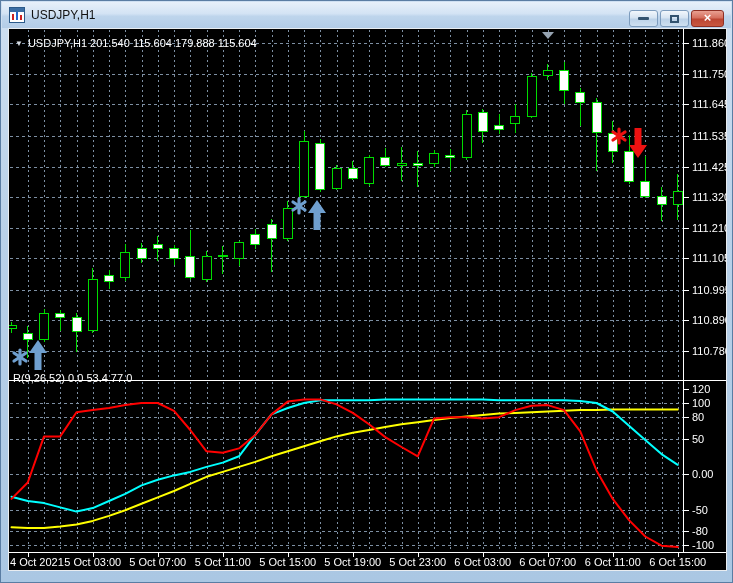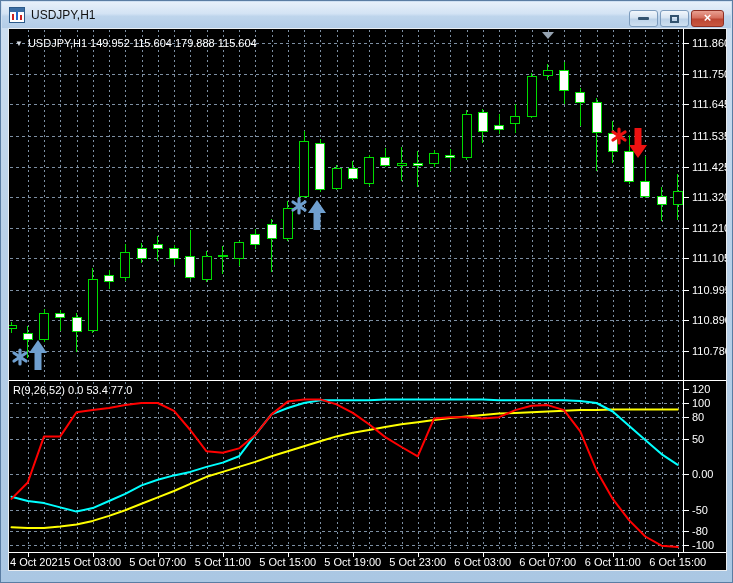--- a/index.html
+++ b/index.html
@@ -24,21 +24,21 @@
   .ctl.close{width:33px;border:1px solid #8e2f24;
     background:linear-gradient(180deg,#e9a092 0%,#d5705f 45%,#bc4532 55%,#c8573f 100%);}
   .glyph-min{width:11px;height:3px;background:#33536f;border-radius:1px;}
   .glyph-restore{width:9px;height:8px;border:2px solid #33536f;box-sizing:border-box;background:transparent;}
   .glyph-close{color:#fff;font-size:13px;font-weight:bold;line-height:1;transform:translateY(-1px);}
   .content{position:absolute;left:7px;top:27px;width:719px;height:543px;
     background:#000;border:1px solid #e9edf1;box-sizing:border-box;}
   .overlay-label{position:absolute;color:#fff;font-size:11px;white-space:nowrap;z-index:3;}
   #ohlc-line{left:6px;top:8px;}
   #ohlc-line .tri{color:#d7dde3;font-size:8px;margin-right:5px;vertical-align:1px;}
-  #ind-label{left:4px;top:355px;}
+  #ind-label{left:4px;top:343px;}
   svg text{font-family:"Liberation Sans",sans-serif;}
 </style>
 </head>
 <body>
 
 <div class="window">
 
   <div class="titlebar">
     <div class="win-icon">
       <div class="bar"></div>
@@ -55,21 +55,21 @@
         <div class="glyph-restore"></div>
       </div>
       <div class="ctl close" title="Close">
         <span class="glyph-close">×</span>
       </div>
     </div>
   </div>
 
   <div class="content">
     <div id="ohlc-line" class="overlay-label">
-      <span class="tri">▼</span><span>USDJPY,H1</span>&nbsp;<span>149.952</span>&nbsp;<span>115.604</span>&nbsp;<span>179.888</span>&nbsp;<span>115.604</span>
+      <span class="tri">▼</span><span>USDJPY,H1</span>&nbsp;<span>201.540</span>&nbsp;<span>115.604</span>&nbsp;<span>179.888</span>&nbsp;<span>115.604</span>
     </div>
     <div id="ind-label" class="overlay-label">
       <span>R(9,26,52)</span>&nbsp;<span>0.0 53.4 77.0</span>
     </div>
     <svg id="plot" width="717" height="541" viewBox="0 0 717 541" style="position:absolute;left:0;top:0;">
         <line x1="19.5" y1="1" x2="19.5" y2="351" stroke="#7d8fa3" stroke-width="1" shape-rendering="crispEdges" stroke-dasharray="2 3"></line>
         <line x1="19.5" y1="353" x2="19.5" y2="523" stroke="#7d8fa3" stroke-width="1" shape-rendering="crispEdges" stroke-dasharray="2 3"></line>
         <line x1="35.5" y1="1" x2="35.5" y2="351" stroke="#7d8fa3" stroke-width="1" shape-rendering="crispEdges" stroke-dasharray="2 3"></line>
         <line x1="35.5" y1="353" x2="35.5" y2="523" stroke="#7d8fa3" stroke-width="1" shape-rendering="crispEdges" stroke-dasharray="2 3"></line>
         <line x1="51.5" y1="1" x2="51.5" y2="351" stroke="#7d8fa3" stroke-width="1" shape-rendering="crispEdges" stroke-dasharray="2 3"></line>

